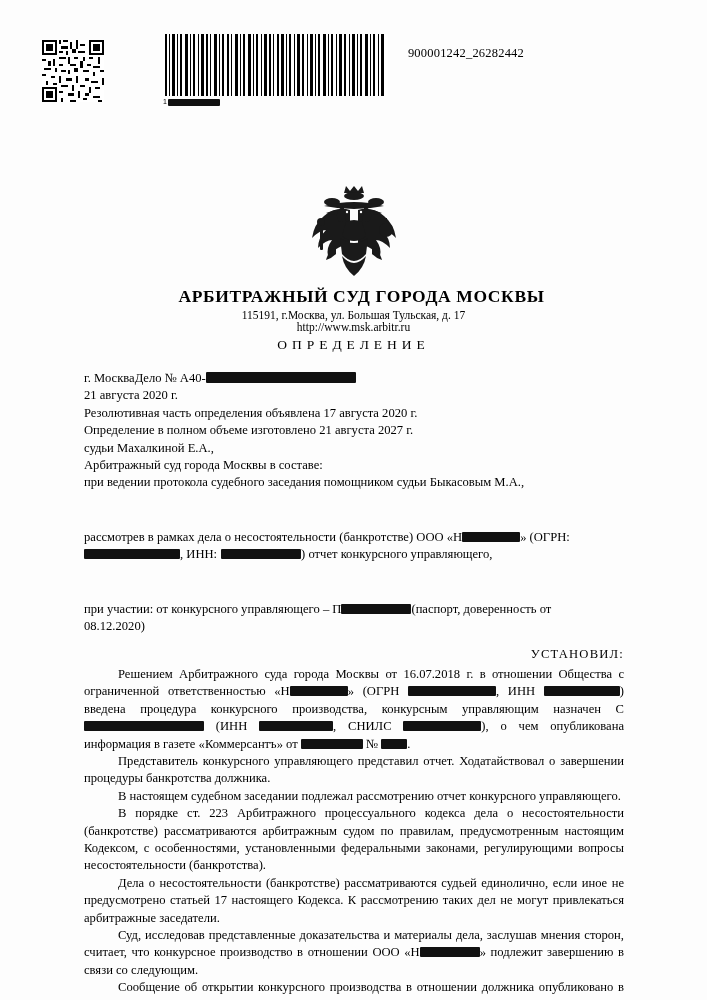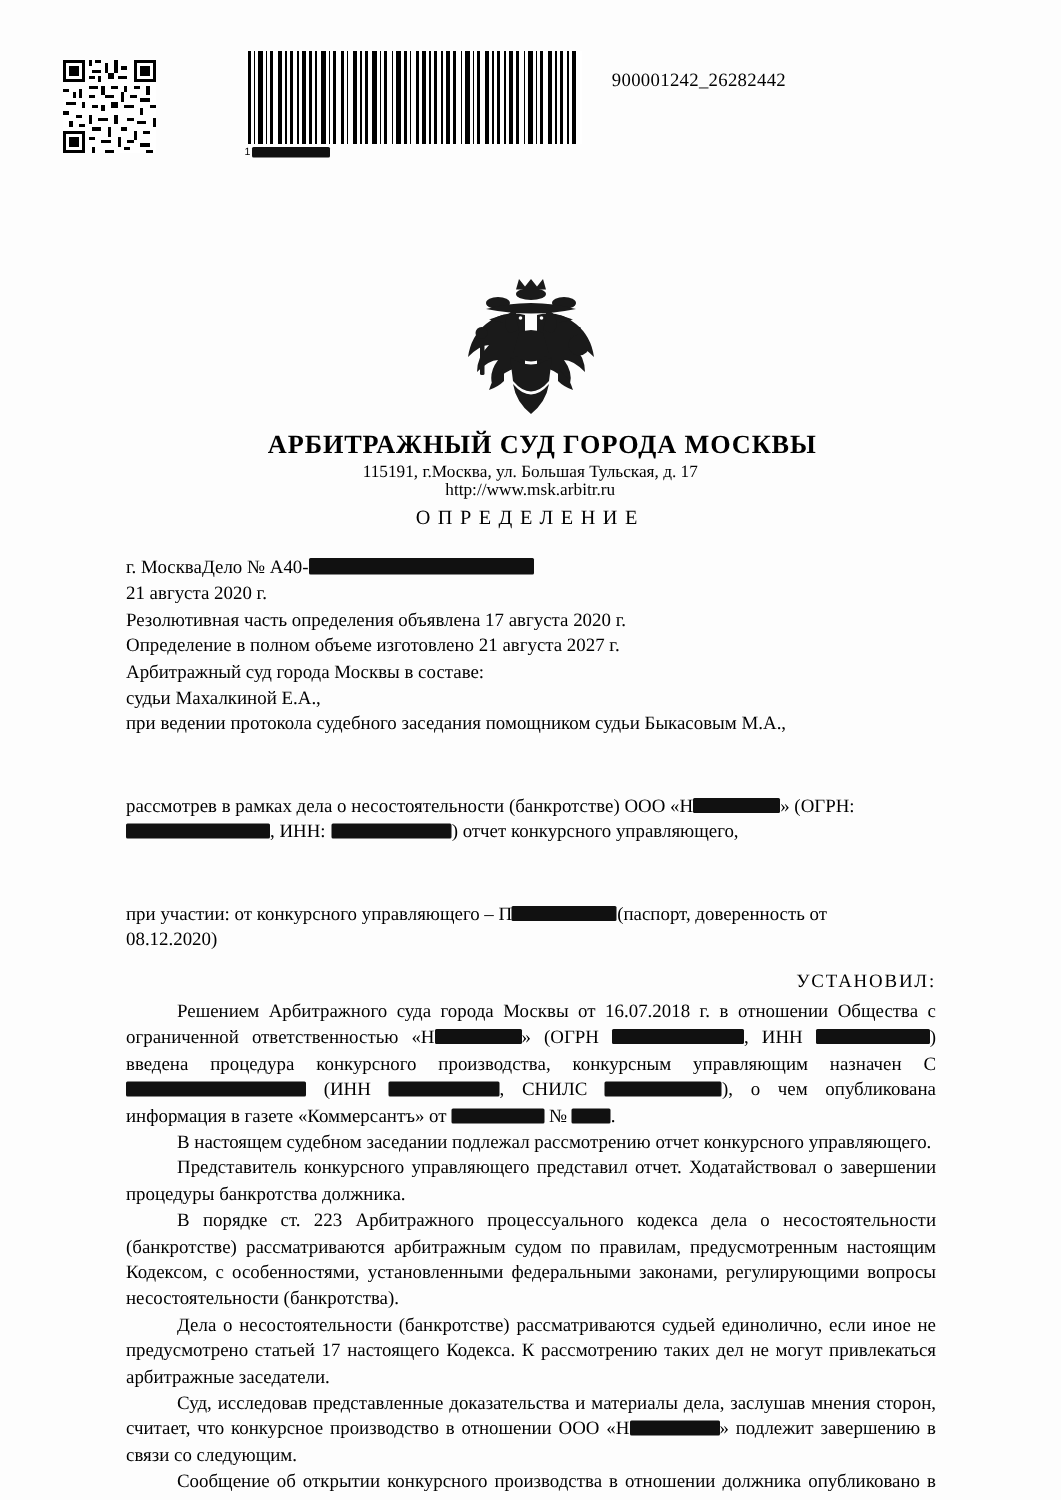--- a/index.html
+++ b/index.html
@@ -345,39 +345,39 @@
 
     <div class="row-split">
       <span>г. Москва</span>
       <span><span>Дело № А40-</span><span class="redacted tall" style="width:150px;"></span></span>
     </div>
 
     <div class="line">21 августа 2020 г.</div>
 
     <div class="line">Резолютивная часть определения объявлена  17 августа 2020 г.</div>
     <div class="line">Определение в полном объеме изготовлено 21 августа 2027 г.</div>
+    <div class="line">судьи Махалкиной Е.А.,</div>
     <div class="line">Арбитражный суд города Москвы в составе:</div>
-    <div class="line">судьи Махалкиной Е.А.,</div>
     <div class="line">при ведении протокола судебного заседания помощником судьи Быкасовым М.А.,</div>
 
     <div class="nowrapjust">
       <span>рассмотрев в рамках дела о несостоятельности (банкротстве) ООО «Н</span><span class="redacted" style="width:58px;"></span><span>» (ОГРН:</span><br>
       <span class="redacted" style="width:96px;"></span><span>, ИНН:</span><span class="redacted" style="width:80px;margin-left:4px;"></span><span>) отчет конкурсного управляющего,</span>
     </div>
 
     <div class="nowrapjust">
       <span>при участии: от конкурсного управляющего – П</span><span class="redacted" style="width:70px;"></span><span>(паспорт, доверенность от</span><br>
       <span>08.12.2020)</span>
     </div>
 
     <div class="center">УСТАНОВИЛ:</div>
 
     <div id="paragraphs">
         <p class="p">Решением Арбитражного суда города Москвы от 16.07.2018 г. в отношении Общества с ограниченной ответственностью «Н<span class="redacted" style="width: 58px;"></span>» (ОГРН <span class="redacted" style="width: 88px;"></span>, ИНН <span class="redacted" style="width: 76px;"></span>) введена процедура конкурсного производства, конкурсным управляющим назначен С<span class="redacted" style="width: 120px;"></span> (ИНН <span class="redacted" style="width: 74px;"></span>, СНИЛС <span class="redacted" style="width: 78px;"></span>), о чем опубликована информация в газете «Коммерсантъ» от <span class="redacted" style="width: 62px;"></span> № <span class="redacted" style="width: 26px;"></span>.</p>
+        <p class="p">Представитель конкурсного управляющего представил отчет. Ходатайствовал о завершении процедуры банкротства должника.</p>
         <p class="p">В настоящем судебном заседании подлежал рассмотрению отчет конкурсного управляющего.</p>
-        <p class="p">Представитель конкурсного управляющего представил отчет. Ходатайствовал о завершении процедуры банкротства должника.</p>
         <p class="p">В порядке ст. 223 Арбитражного процессуального кодекса  дела о несостоятельности (банкротстве) рассматриваются арбитражным судом по правилам, предусмотренным настоящим Кодексом, с особенностями, установленными федеральными законами, регулирующими вопросы несостоятельности (банкротства).</p>
         <p class="p">Дела о несостоятельности (банкротстве) рассматриваются судьей единолично, если иное не предусмотрено статьей 17 настоящего Кодекса. К рассмотрению таких дел не могут привлекаться арбитражные заседатели.</p>
         <p class="p">Суд, исследовав представленные доказательства и материалы дела, заслушав мнения сторон, считает, что конкурсное производство в отношении ООО «Н<span class="redacted" style="width: 60px;"></span>» подлежит завершению в связи со следующим.</p>
         <p class="p">Сообщение об открытии конкурсного производства в отношении должника опубликовано в газете « КоммерсантЪ» " № <span class="redacted" style="width: 36px;"></span> от <span class="redacted" style="width: 62px;"></span> г.</p>
       </div>
   </div>
 </div>
 
 </body></html>

